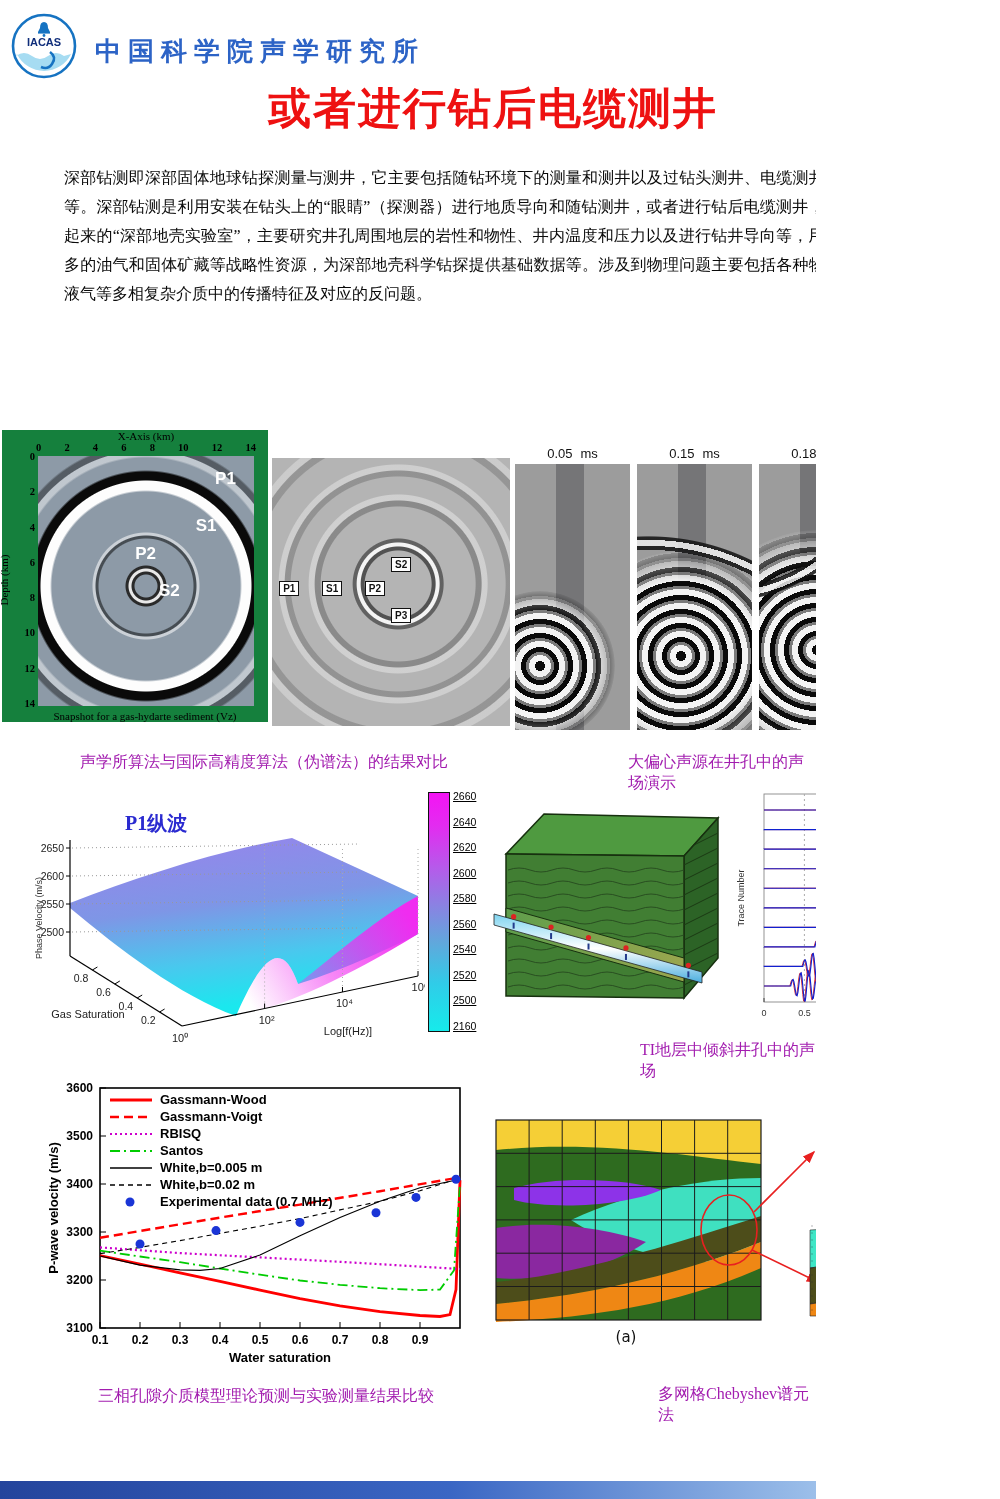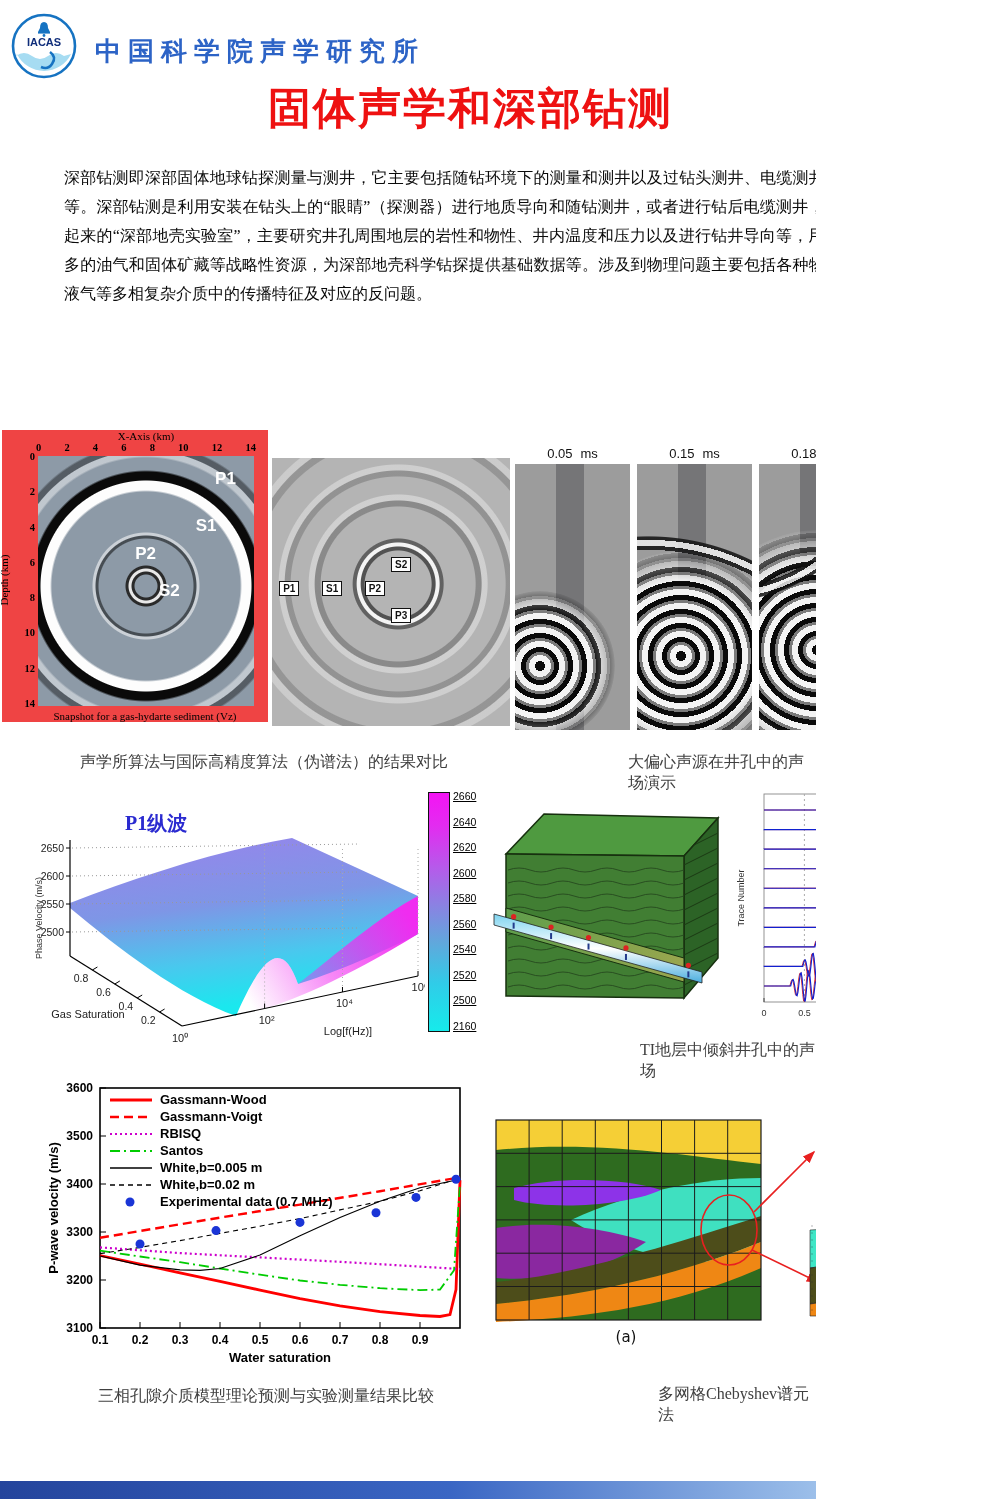--- a/index.html
+++ b/index.html
@@ -10,21 +10,21 @@
   
   .logo{left:10px;top:6px;width:68px;height:78px;}
   .institute{left:95px;top:34px;font-size:26px;font-weight:bold;color:#2c63c6;
              letter-spacing:7px;font-family:"Liberation Serif",serif;}
   .main-title{left:268px;top:80px;font-size:43px;color:#ee1111;font-weight:600;
               font-family:"Liberation Serif",serif;letter-spacing:2px;}
   .intro{left:64px;top:163px;width:874px;font-size:16px;line-height:29px;color:#0a0a0a;
          text-align:justify;font-family:"Liberation Serif",serif;}
 
   
-  .snapA{left:2px;top:430px;width:266px;background:#ef4444;}
+  .snapA{left:2px;top:430px;width:266px;background:#15803d;}
   .snap-xlabel{margin-left:36px;width:216px;text-align:center;font:11px "Liberation Serif",serif;}
   .snap-xticks{margin-left:34px;width:220px;display:flex;justify-content:space-between;
                font:bold 10.5px "Liberation Serif",serif;height:14px;}
   .snap-body{display:flex;}
   .snap-left{position:relative;width:36px;height:250px;}
   .snap-ylabel{position:absolute;left:-24px;top:118px;transform:rotate(-90deg);
                font:11px "Liberation Serif",serif;white-space:nowrap;}
   .snap-yticks{position:absolute;right:3px;top:-5px;height:258px;display:flex;
                flex-direction:column;justify-content:space-between;
                font:bold 10.5px "Liberation Serif",serif;text-align:right;}
@@ -53,21 +53,21 @@
   .chead span{padding:0 4px;}
   .cimg{position:relative;width:115px;height:266px;background:#9c9c9c;overflow:hidden;}
   .cstripe{position:absolute;left:36%;top:0;width:24%;height:100%;background:rgba(55,55,60,.38);}
   .rings,.arc{position:absolute;border-radius:50%;}
   .rings{background:repeating-radial-gradient(circle, #0a0a0a 0 5px, #f3f3f3 5px 11px, #7a7a7a 11px 14px);
          -webkit-mask:radial-gradient(circle,#000 0 50%,transparent 72%);
          mask:radial-gradient(circle,#000 0 50%,transparent 72%);}
   .arc{inset:0;border-radius:0;opacity:.85;}
 
   
-  .cap{font-size:16px;color:#404040;font-family:"Liberation Serif",serif;}
+  .cap{font-size:16px;color:#a21caf;font-family:"Liberation Serif",serif;}
 
   
   .cbwrap{left:428px;top:792px;display:flex;}
   .cb-bar{width:20px;height:238px;border:1px solid #111;background:
      linear-gradient(#f414f4,#e22cf0 14%,#b45cea 32%,#8884e2 48%,#60a8dc 63%,#30cce8 80%,#16ebeb);}
   .cb-labels{display:flex;flex-direction:column;justify-content:space-between;height:242px;
              margin-top:-2px;font:10.5px "Liberation Sans",sans-serif;padding-left:3px;text-decoration:underline;}
 
   
   .ts10{font:10.5px "Liberation Sans",sans-serif;fill:#222;}
@@ -90,21 +90,21 @@
   <svg class="abs logo" viewBox="0 0 68 78">
     <circle cx="34" cy="40" r="31" fill="#fff" stroke="#1673c2" stroke-width="2.6"></circle>
     <path d="M6,50 Q14,44 22,50 T38,50 T54,50 L61,48 A30,30 0 0 1 7,48 Z" fill="#a6dcf2"></path>
     <path d="M30,22 q0,-6 4,-6 q4,0 4,6 l2,4 h-12 z" fill="#1673c2"></path>
     <rect x="28" y="26" width="12" height="1.6" fill="#1673c2"></rect>
     <circle cx="34" cy="29.5" r="1.4" fill="#1673c2"></circle>
     <path d="M40,46 q7,5 2,12 q-4,6 -11,3" stroke="#1673c2" stroke-width="2.6" fill="none"></path>
     <text x="34" y="40" text-anchor="middle" style="font:bold 11px 'Liberation Sans',sans-serif" fill="#0f2d7a">IACAS</text>
   </svg>
   <div class="abs institute">中国科学院声学研究所</div>
-  <h1 class="abs main-title" style="margin:0">固体声学和深部钻测</h1>
+  <h1 class="abs main-title" style="margin:0">或者进行钻后电缆测井</h1>
   <p class="abs intro" style="margin:0">深部钻测即深部固体地球钻探测量与测井，它主要包括随钻环境下的测量和测井以及过钻头测井、电缆测井和井壁取芯测量等。深部钻测是利用安装在钻头上的“眼睛”（探测器）进行地质导向和随钻测井，或者进行钻后电缆测井，并通过井眼建立起来的“深部地壳实验室”，主要研究井孔周围地层的岩性和物性、井内温度和压力以及进行钻井导向等，用以发现和识别更多的油气和固体矿藏等战略性资源，为深部地壳科学钻探提供基础数据等。涉及到物理问题主要包括各种物理场在固体和固液气等多相复杂介质中的传播特征及对应的反问题。</p>
 
   <figure class="abs snapA" style="margin:0">
     <div class="snap-xlabel">X-Axis (km)</div>
     <div class="snap-xticks" id="snap-xticks">
         <span>0</span>
         <span>2</span>
         <span>4</span>
         <span>6</span>
         <span>8</span>

